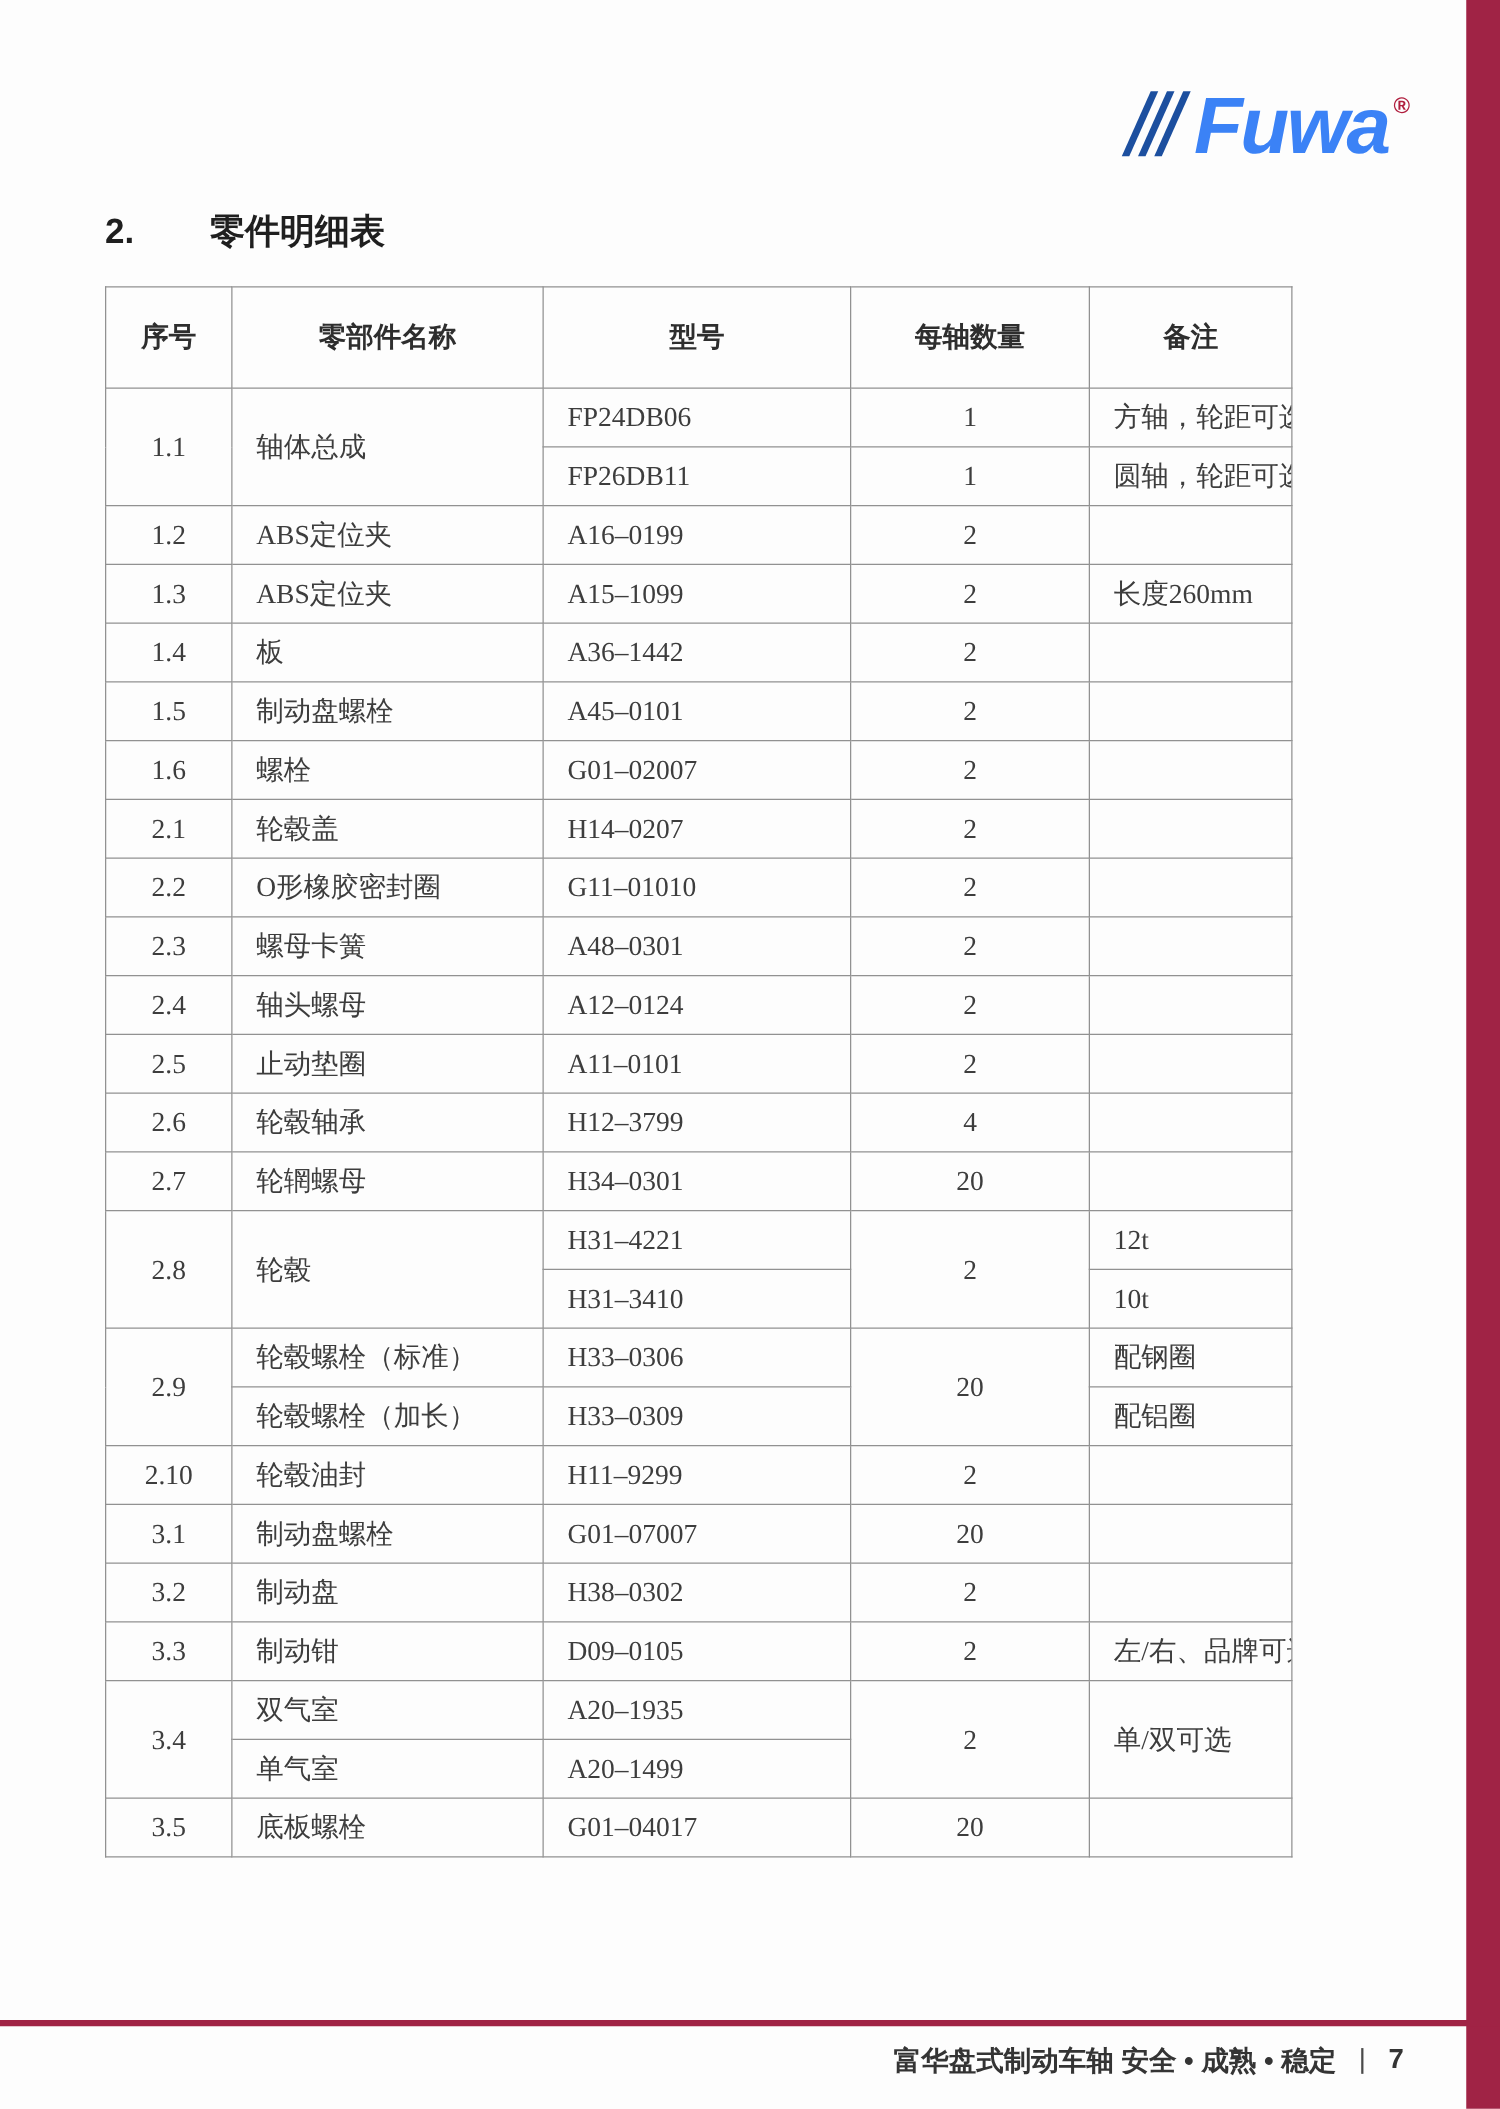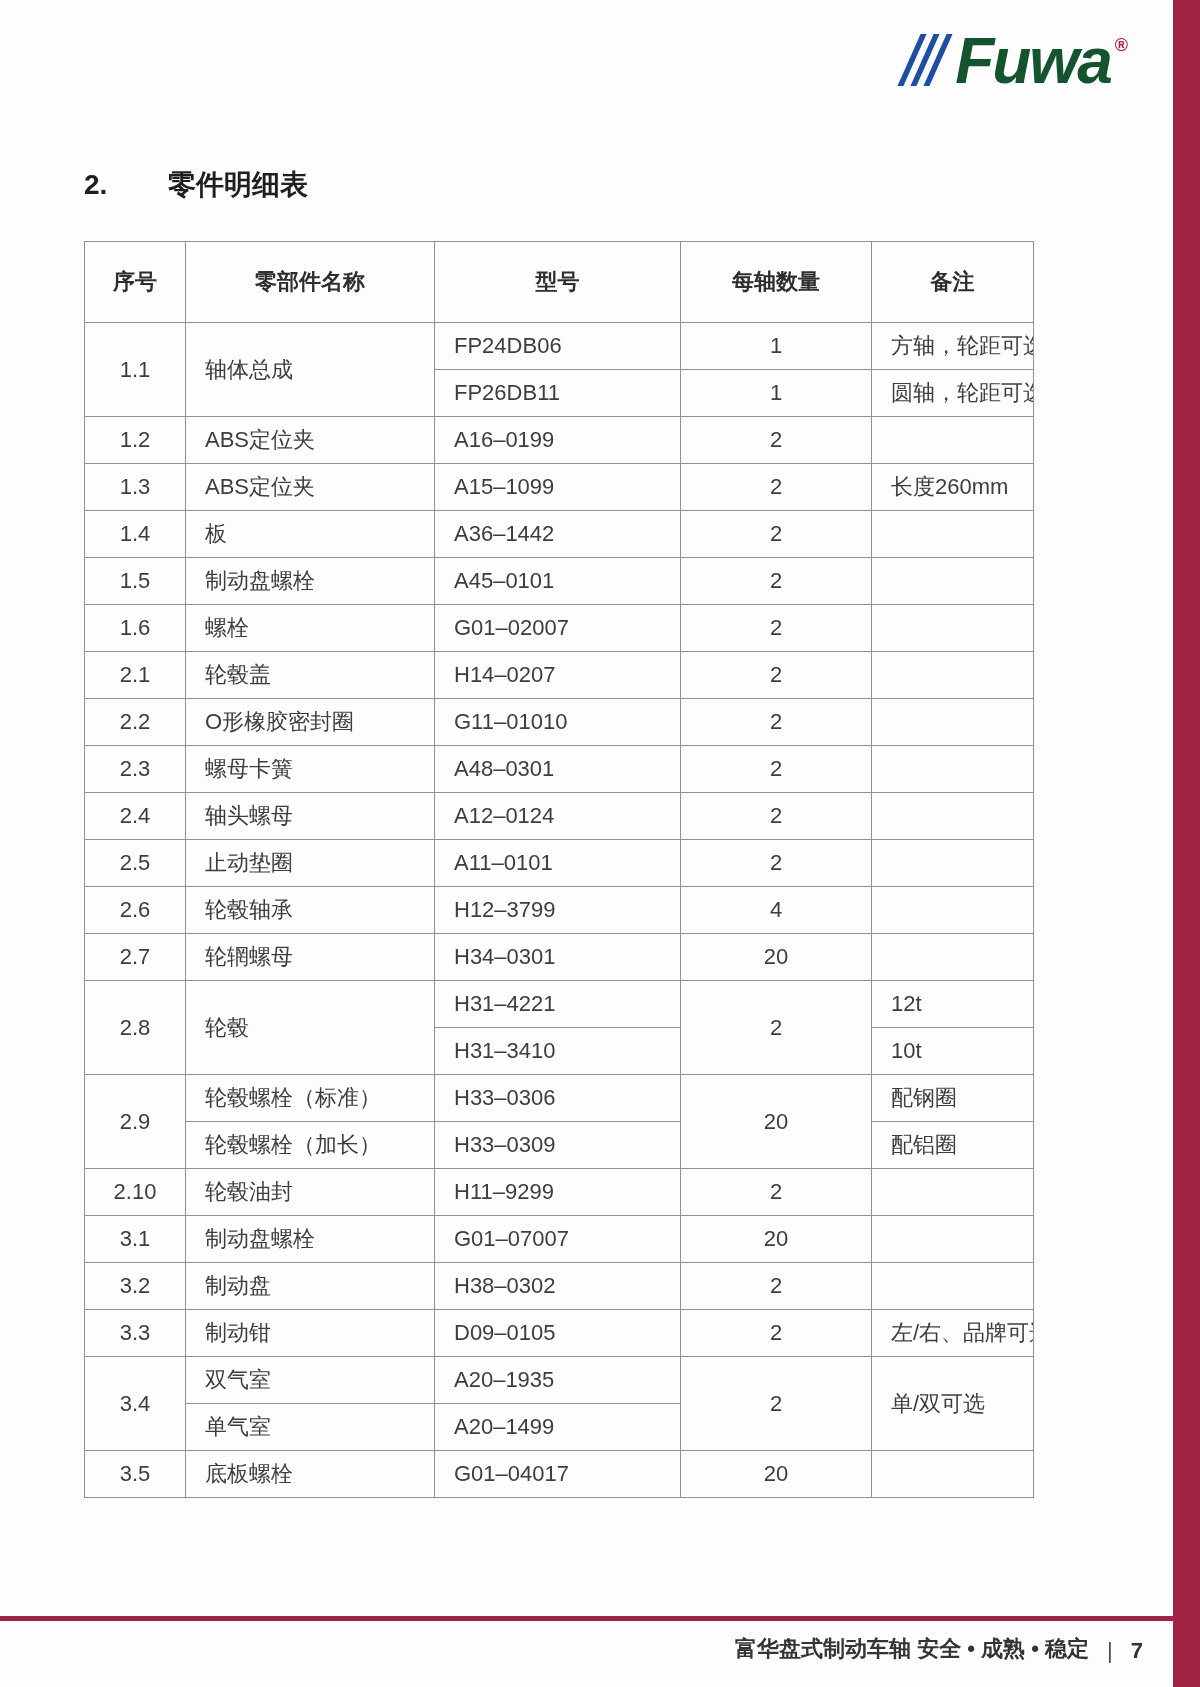--- a/index.html
+++ b/index.html
@@ -21,40 +21,40 @@
     position:absolute;top:32px;right:72px;
     display:flex;align-items:flex-end;
   }
   .logo-slashes{
     display:flex;gap:7px;transform:skewX(-24deg);
     margin-right:14px;margin-bottom:4px;
   }
   .logo-slashes .slash{width:6px;height:52px;background:#1C4F9F;}
   .logo-word{
     font-size:64px;line-height:58px;font-weight:800;font-style:italic;
-    color:#14532d;letter-spacing:-2px;
+    color:#3b82f6;letter-spacing:-2px;margin-top:39px;
   }
   .logo-reg{
     font-size:18px;color:#B01E3E;font-weight:700;
     margin-left:4px;margin-bottom:34px;font-style:normal;
   }
 
   
   .heading{
     position:absolute;left:84px;top:166px;
     display:flex;align-items:baseline;
     font-size:28px;font-weight:600;color:#1f1f1f;
   }
   .heading .num{width:84px;}
 
   
   table.parts{
-    position:absolute;left:84px;top:241px;
+    position:absolute;left:84px;top:229px;
     width:949px;border-collapse:collapse;table-layout:fixed;
-    font-size:22px;color:#3d3d3d;
+    font-size:22px;color:#3d3d3d;font-family:Liberation Serif, serif;
   }
   table.parts col:nth-child(1){width:101px;}
   table.parts col:nth-child(2){width:249px;}
   table.parts col:nth-child(3){width:246px;}
   table.parts col:nth-child(4){width:191px;}
   table.parts col:nth-child(5){width:162px;}
   table.parts th,table.parts td{
     border:1px solid #919191;
     font-weight:400;
     vertical-align:middle;
@@ -66,22 +66,22 @@
   table.parts td{height:44px;}
   td.c{text-align:center;}
   td.l{text-align:left;padding-left:19px;}
 
   
   .footer-rule{
     position:absolute;left:0;top:1616px;width:1200px;height:5px;
     background:#A02345;
   }
   .footer-text{
-    position:absolute;top:1634px;right:57px;
-    display:flex;align-items:flex-end;
+    position:absolute;top:1634px;right:77px;
+    display:flex;align-items:flex-start;
     font-size:22px;font-weight:700;color:#343434;
   }
   .footer-text .sep{margin:0 18px;font-weight:400;color:#4a4a4a;}
 </style>
 </head>
 <body>
 
 <div class="page">
 
   <div class="right-bar"></div>

